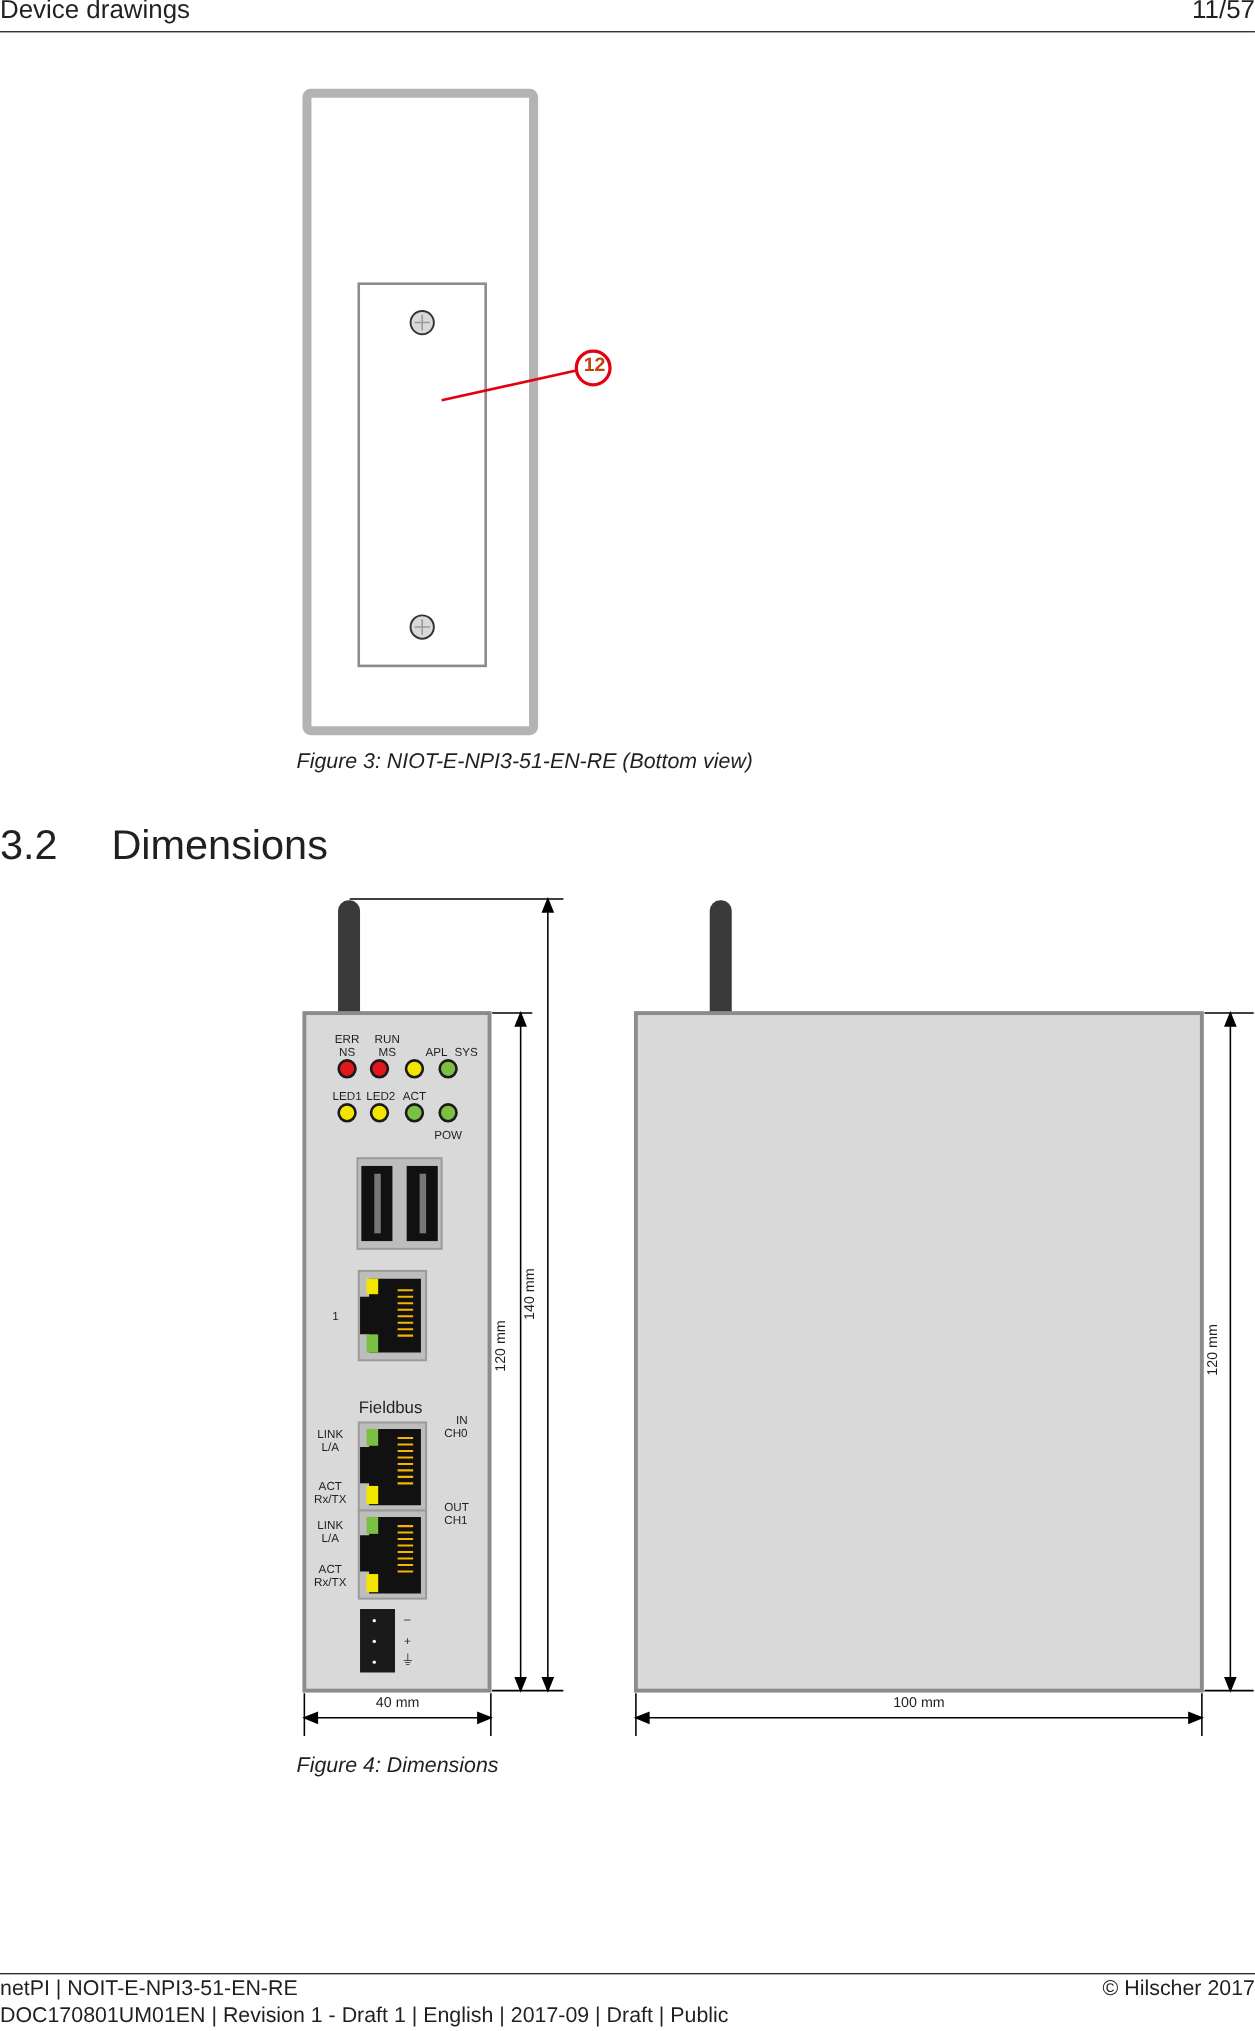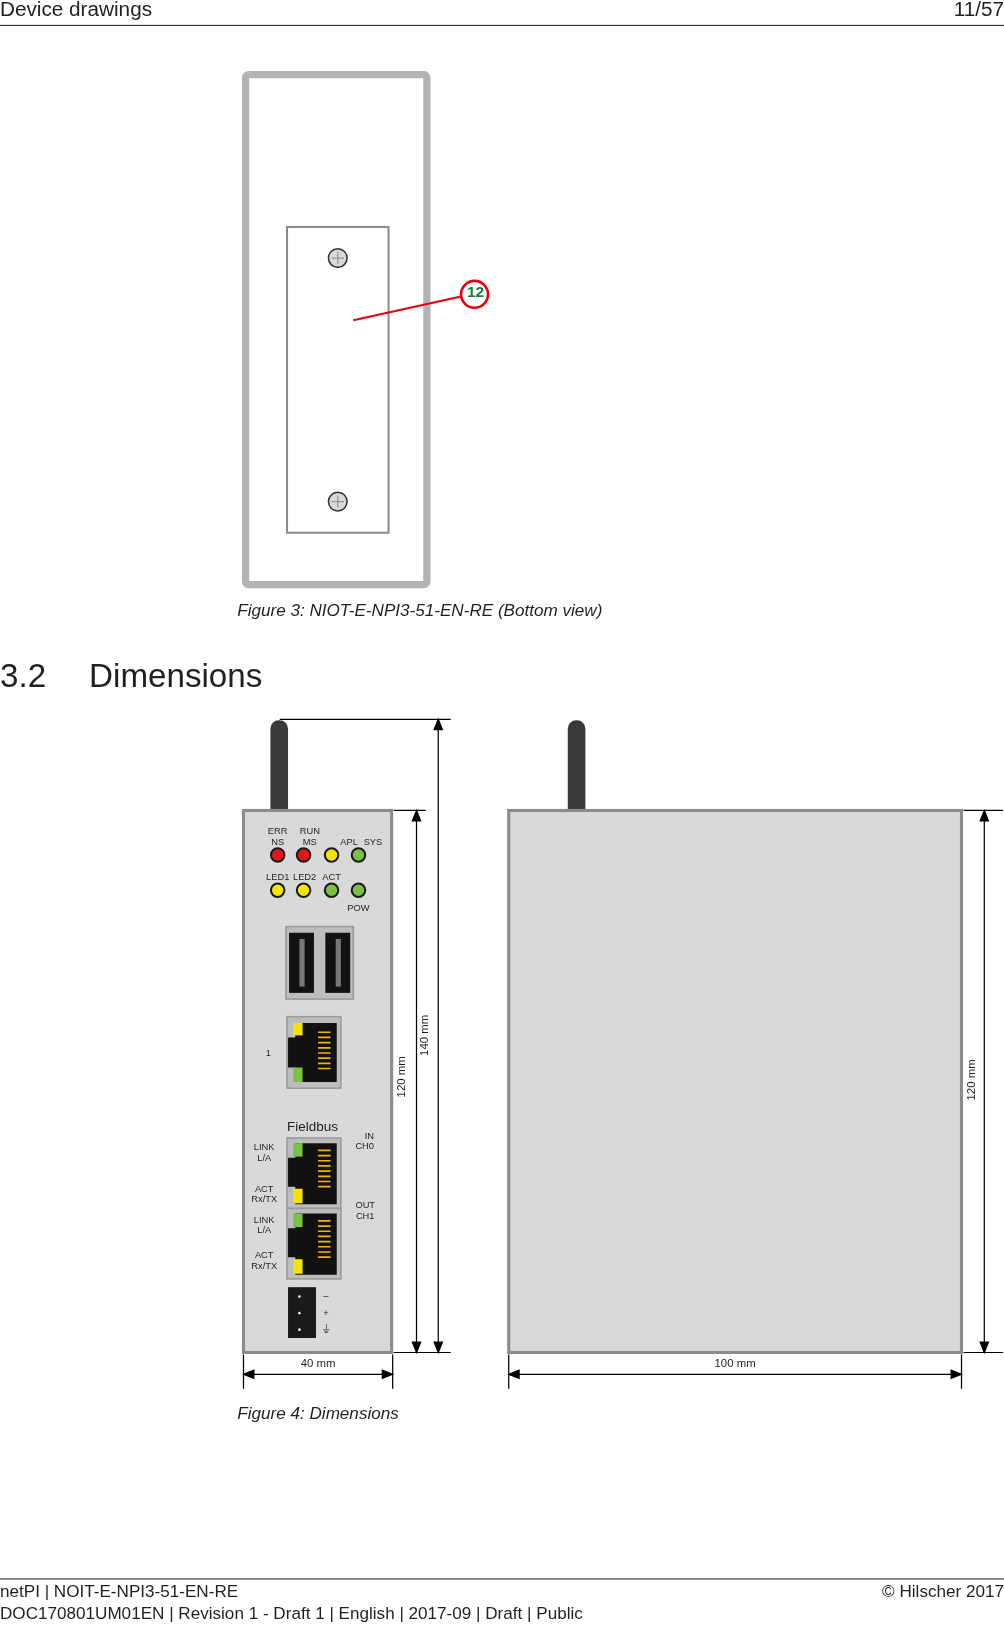--- a/index.html
+++ b/index.html
@@ -38,21 +38,21 @@
       <line x1="96" y1="178" x2="96" y2="190" stroke="#999" stroke-width="1.2"></line>
     </g>
     <g>
       <circle cx="96" cy="419" r="9" fill="#d9d9d9" stroke="#333" stroke-width="1.5"></circle>
       <line x1="90" y1="419" x2="102" y2="419" stroke="#999" stroke-width="1.2"></line>
       <line x1="96" y1="413" x2="96" y2="425" stroke="#999" stroke-width="1.2"></line>
     </g>
     <line x1="111" y1="244" x2="215" y2="221" stroke="#e3000f" stroke-width="2"></line>
     <circle cx="228" cy="219" r="13" fill="#fff" stroke="#e3000f" stroke-width="2.5"></circle>
   </svg>
-  <div class="abs" style="left:446px;top:273px;width:26px;text-align:center;font-weight:bold;font-size:15px;color:#15803d">12</div>
+  <div class="abs" style="left:446px;top:273px;width:26px;text-align:center;font-weight:bold;font-size:15px;color:#c2410c">12</div>
   <div class="abs caption" style="left:229px;top:579px">Figure 3: NIOT-E-NPI3-51-EN-RE (Bottom view)</div>
 
   <div class="abs section">
     <span class="num">3.2</span><span>Dimensions</span>
   </div>
 
   <svg class="abs" style="left:225px;top:690px" width="220" height="660">
 
     <rect x="36" y="5" width="17" height="95" rx="8" fill="#3a3a3a"></rect>
 
@@ -180,21 +180,21 @@
       <div>L/A</div>
     </div>
   <div class="abs lbl" style="left:240px;top:1206px;width:30px">
       <div>ACT</div>
       <div>Rx/TX</div>
     </div>
   <div class="abs lbl" style="left:343px;top:1091px;text-align:right">
       <div>IN</div>
       <div>CH0</div>
     </div>
-  <div class="abs lbl" style="left:343px;top:1158px;text-align:center">
+  <div class="abs lbl" style="left:343px;top:1158px;text-align:left">
       <div>OUT</div>
       <div>CH1</div>
     </div>
 
   <div class="abs lbl" style="left:312px;top:1245px">–</div>
   <div class="abs lbl" style="left:312px;top:1262px">+</div>
   <div class="abs lbl" style="left:311px;top:1277px;font-size:11px">⏚</div>
 
   <div class="abs dim rot" style="left:362px;top:1033px;width:50px;text-align:center">120 mm</div>
   <div class="abs dim rot" style="left:384px;top:993px;width:50px;text-align:center">140 mm</div>

